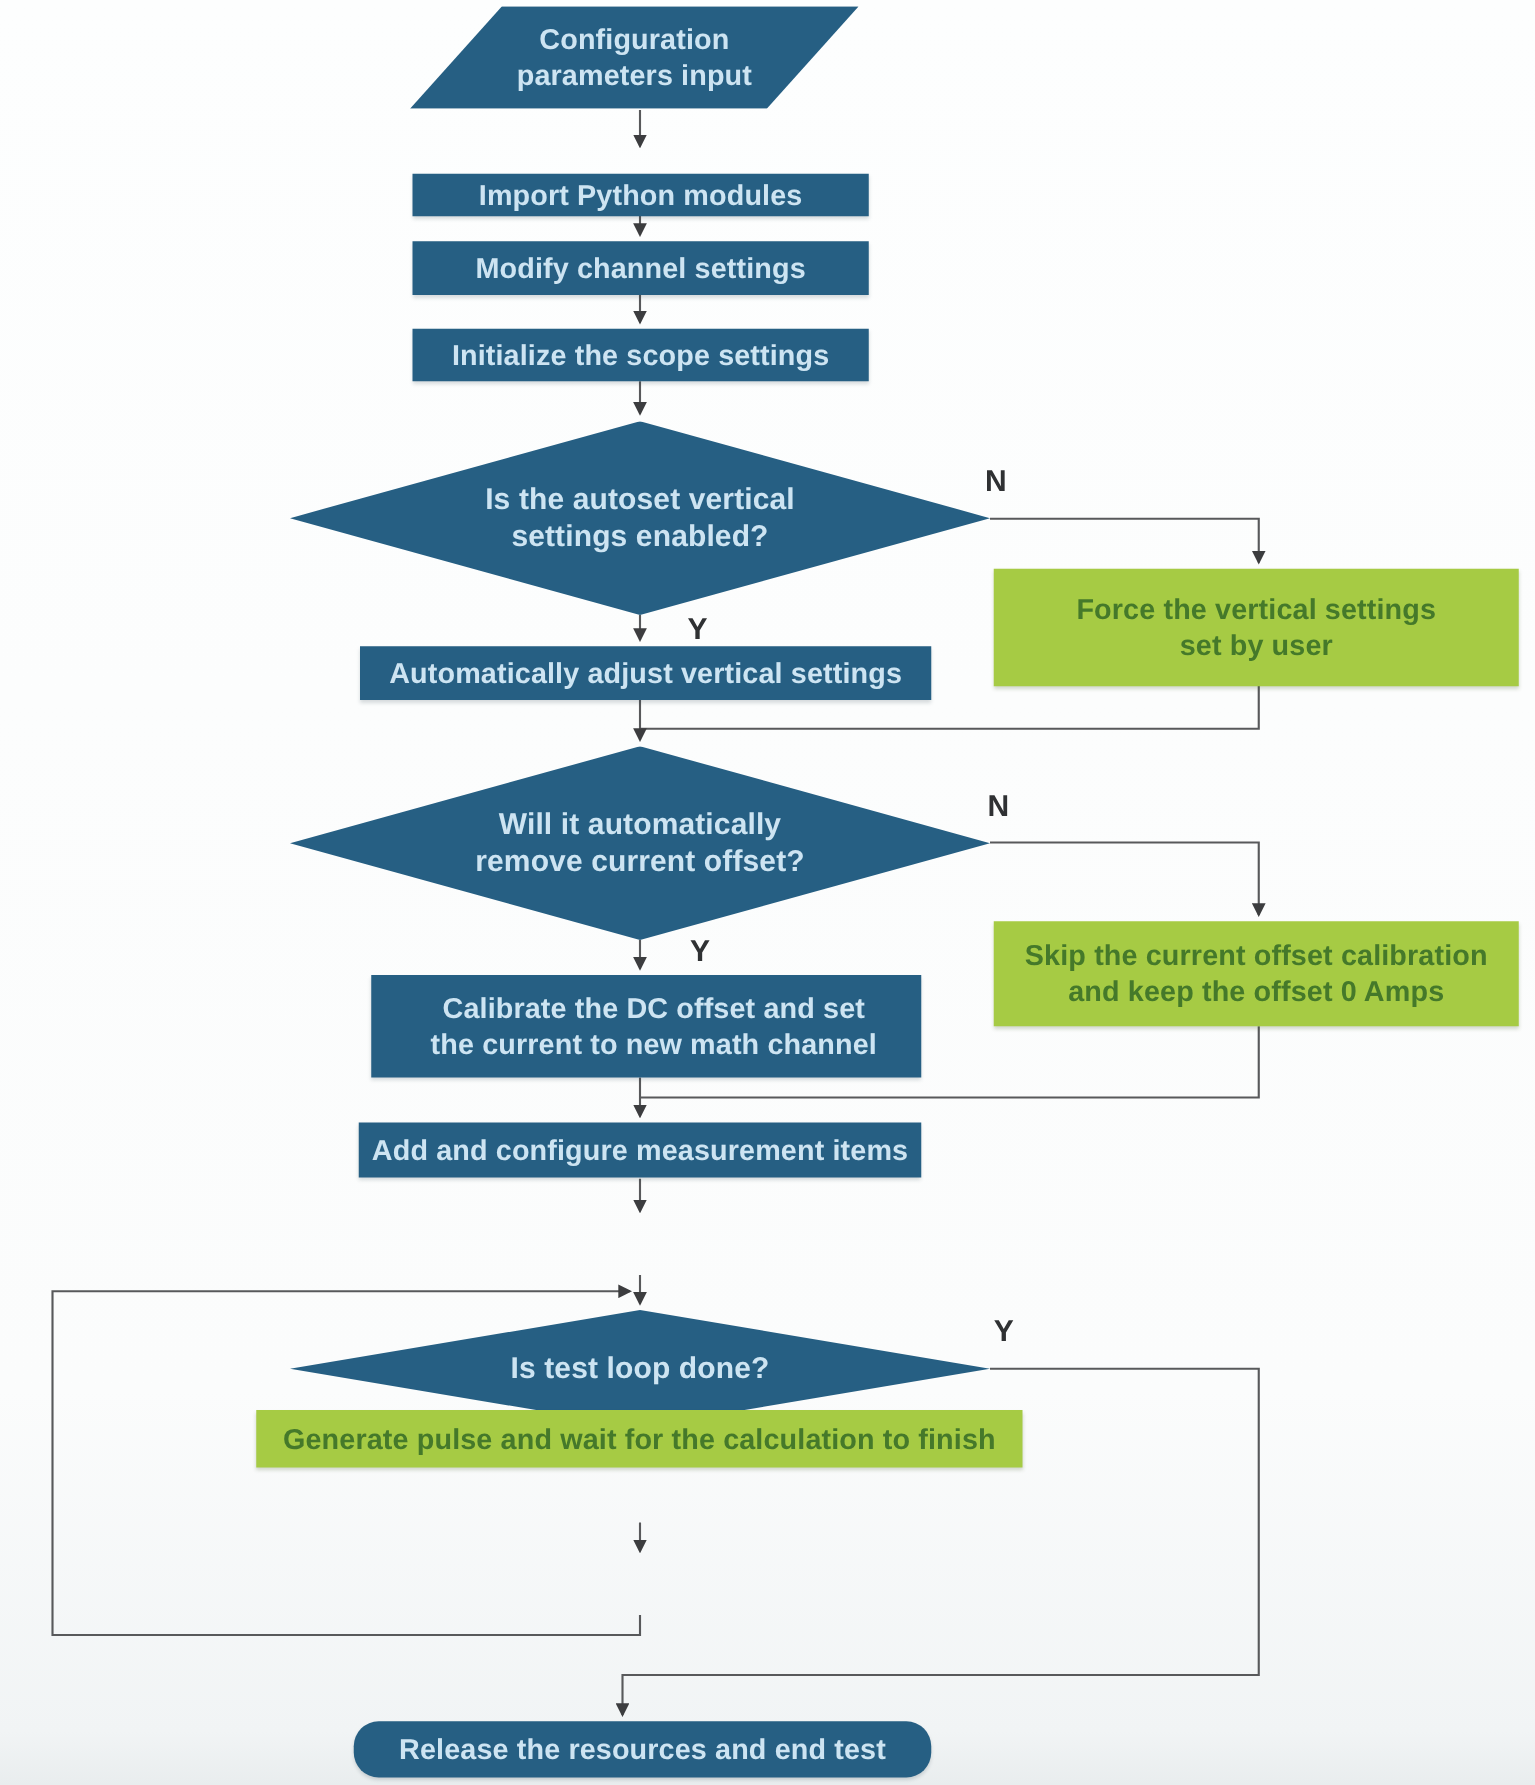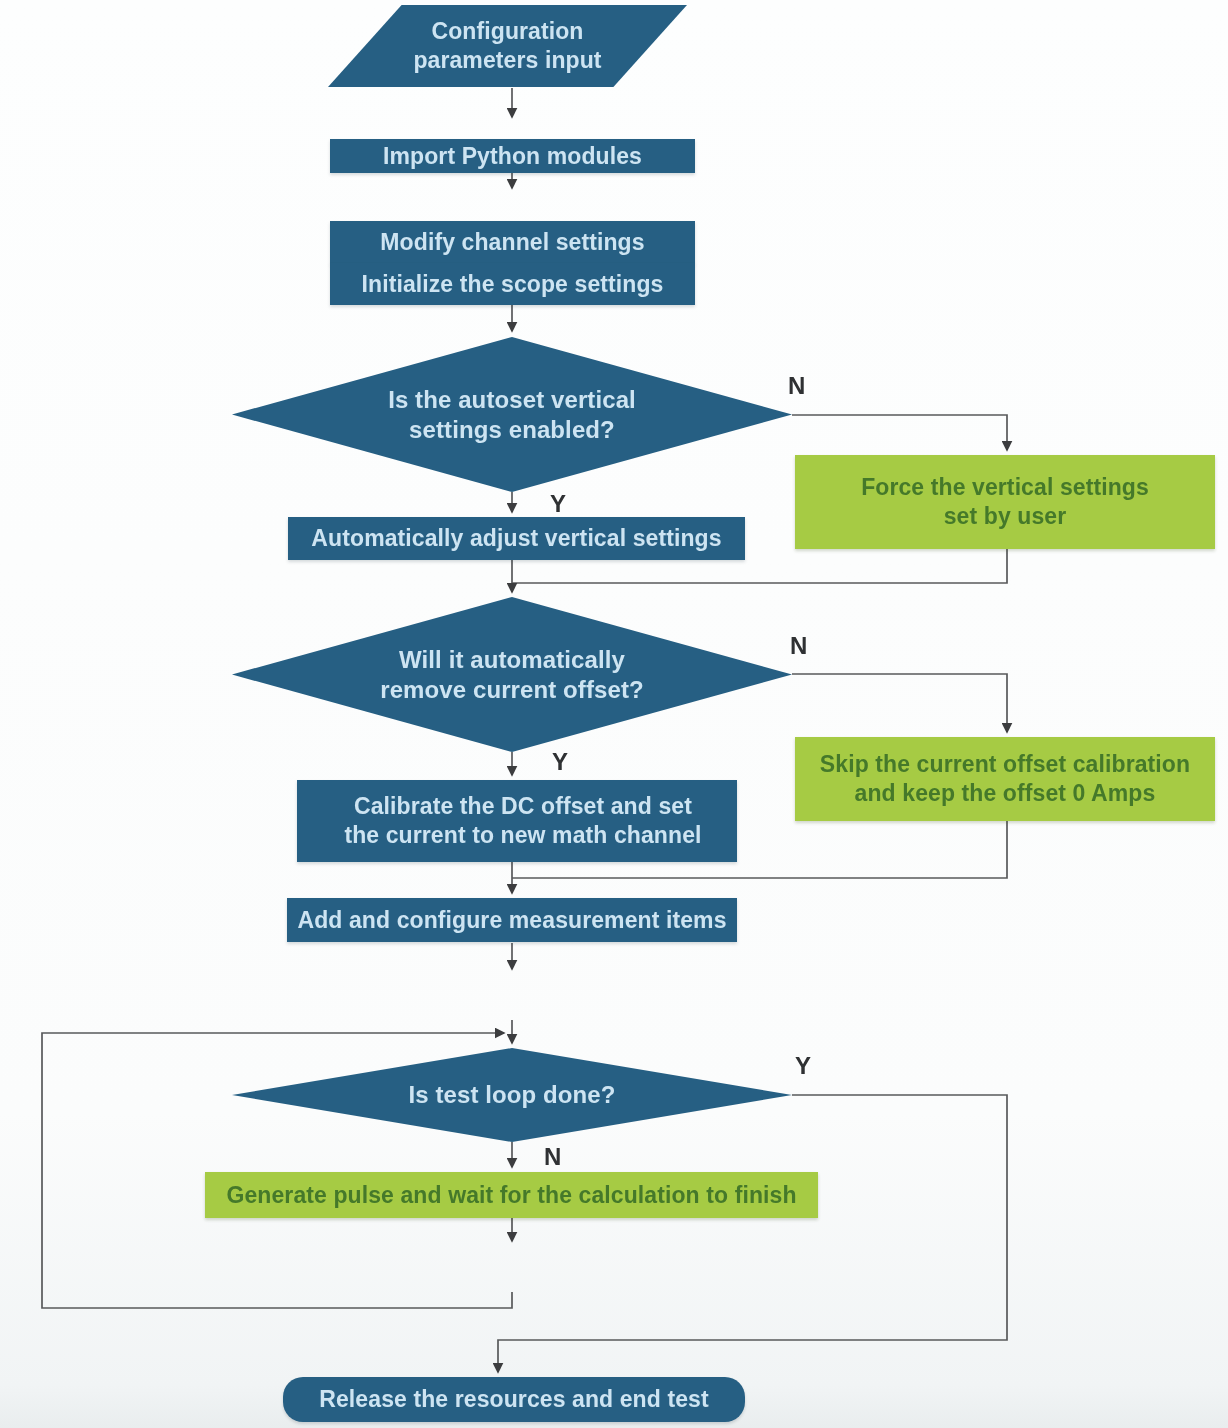--- a/index.html
+++ b/index.html
@@ -91,21 +91,21 @@
 
   <div class="node parallelogram" style="left:328px;top:5px;width:359px;height:82px;">
     <span>Configuration
 parameters input</span>
   </div>
 
   <div class="node rect-blue" style="left:330px;top:122px;width:365px;height:34px;margin-top:17px;">
     <span>Import Python modules</span>
   </div>
 
-  <div class="node rect-blue" style="left:330px;top:193px;width:365px;height:43px;margin-top:28px;">
+  <div class="node rect-blue" style="left:330px;top:193px;width:365px;height:43px;">
     <span>Modify channel settings</span>
   </div>
 
   <div class="node rect-blue" style="left:330px;top:263px;width:365px;height:42px;">
     <span>Initialize the scope settings</span>
   </div>
 
   <div class="node diamond" style="left:232px;top:337px;width:560px;height:155px;">
     <span>Is the autoset vertical
 settings enabled?</span>
@@ -146,21 +146,21 @@
   </div>
 
 
   <div class="node diamond" style="left:232px;top:1048px;width:560px;height:94px;">
     <span>Is test loop done?</span>
   </div>
 
   <span class="branch-label" style="left:795px;top:1052px;">Y</span>
   <span class="branch-label" style="left:544px;top:1143px;">N</span>
 
-  <div class="node rect-green" style="left:205px;top:1172px;width:613px;height:46px;">
+  <div class="node rect-green" style="left:205px;top:1128px;width:613px;height:46px;">
     <span>Generate pulse and wait for the calculation to finish</span>
   </div>
 
 
   <div class="node rect-blue" style="left:283px;top:1377px;width:462px;height:45px;border-radius:20px;">
     <span>Release the resources and end test</span>
   </div>
 
 </div>
 

